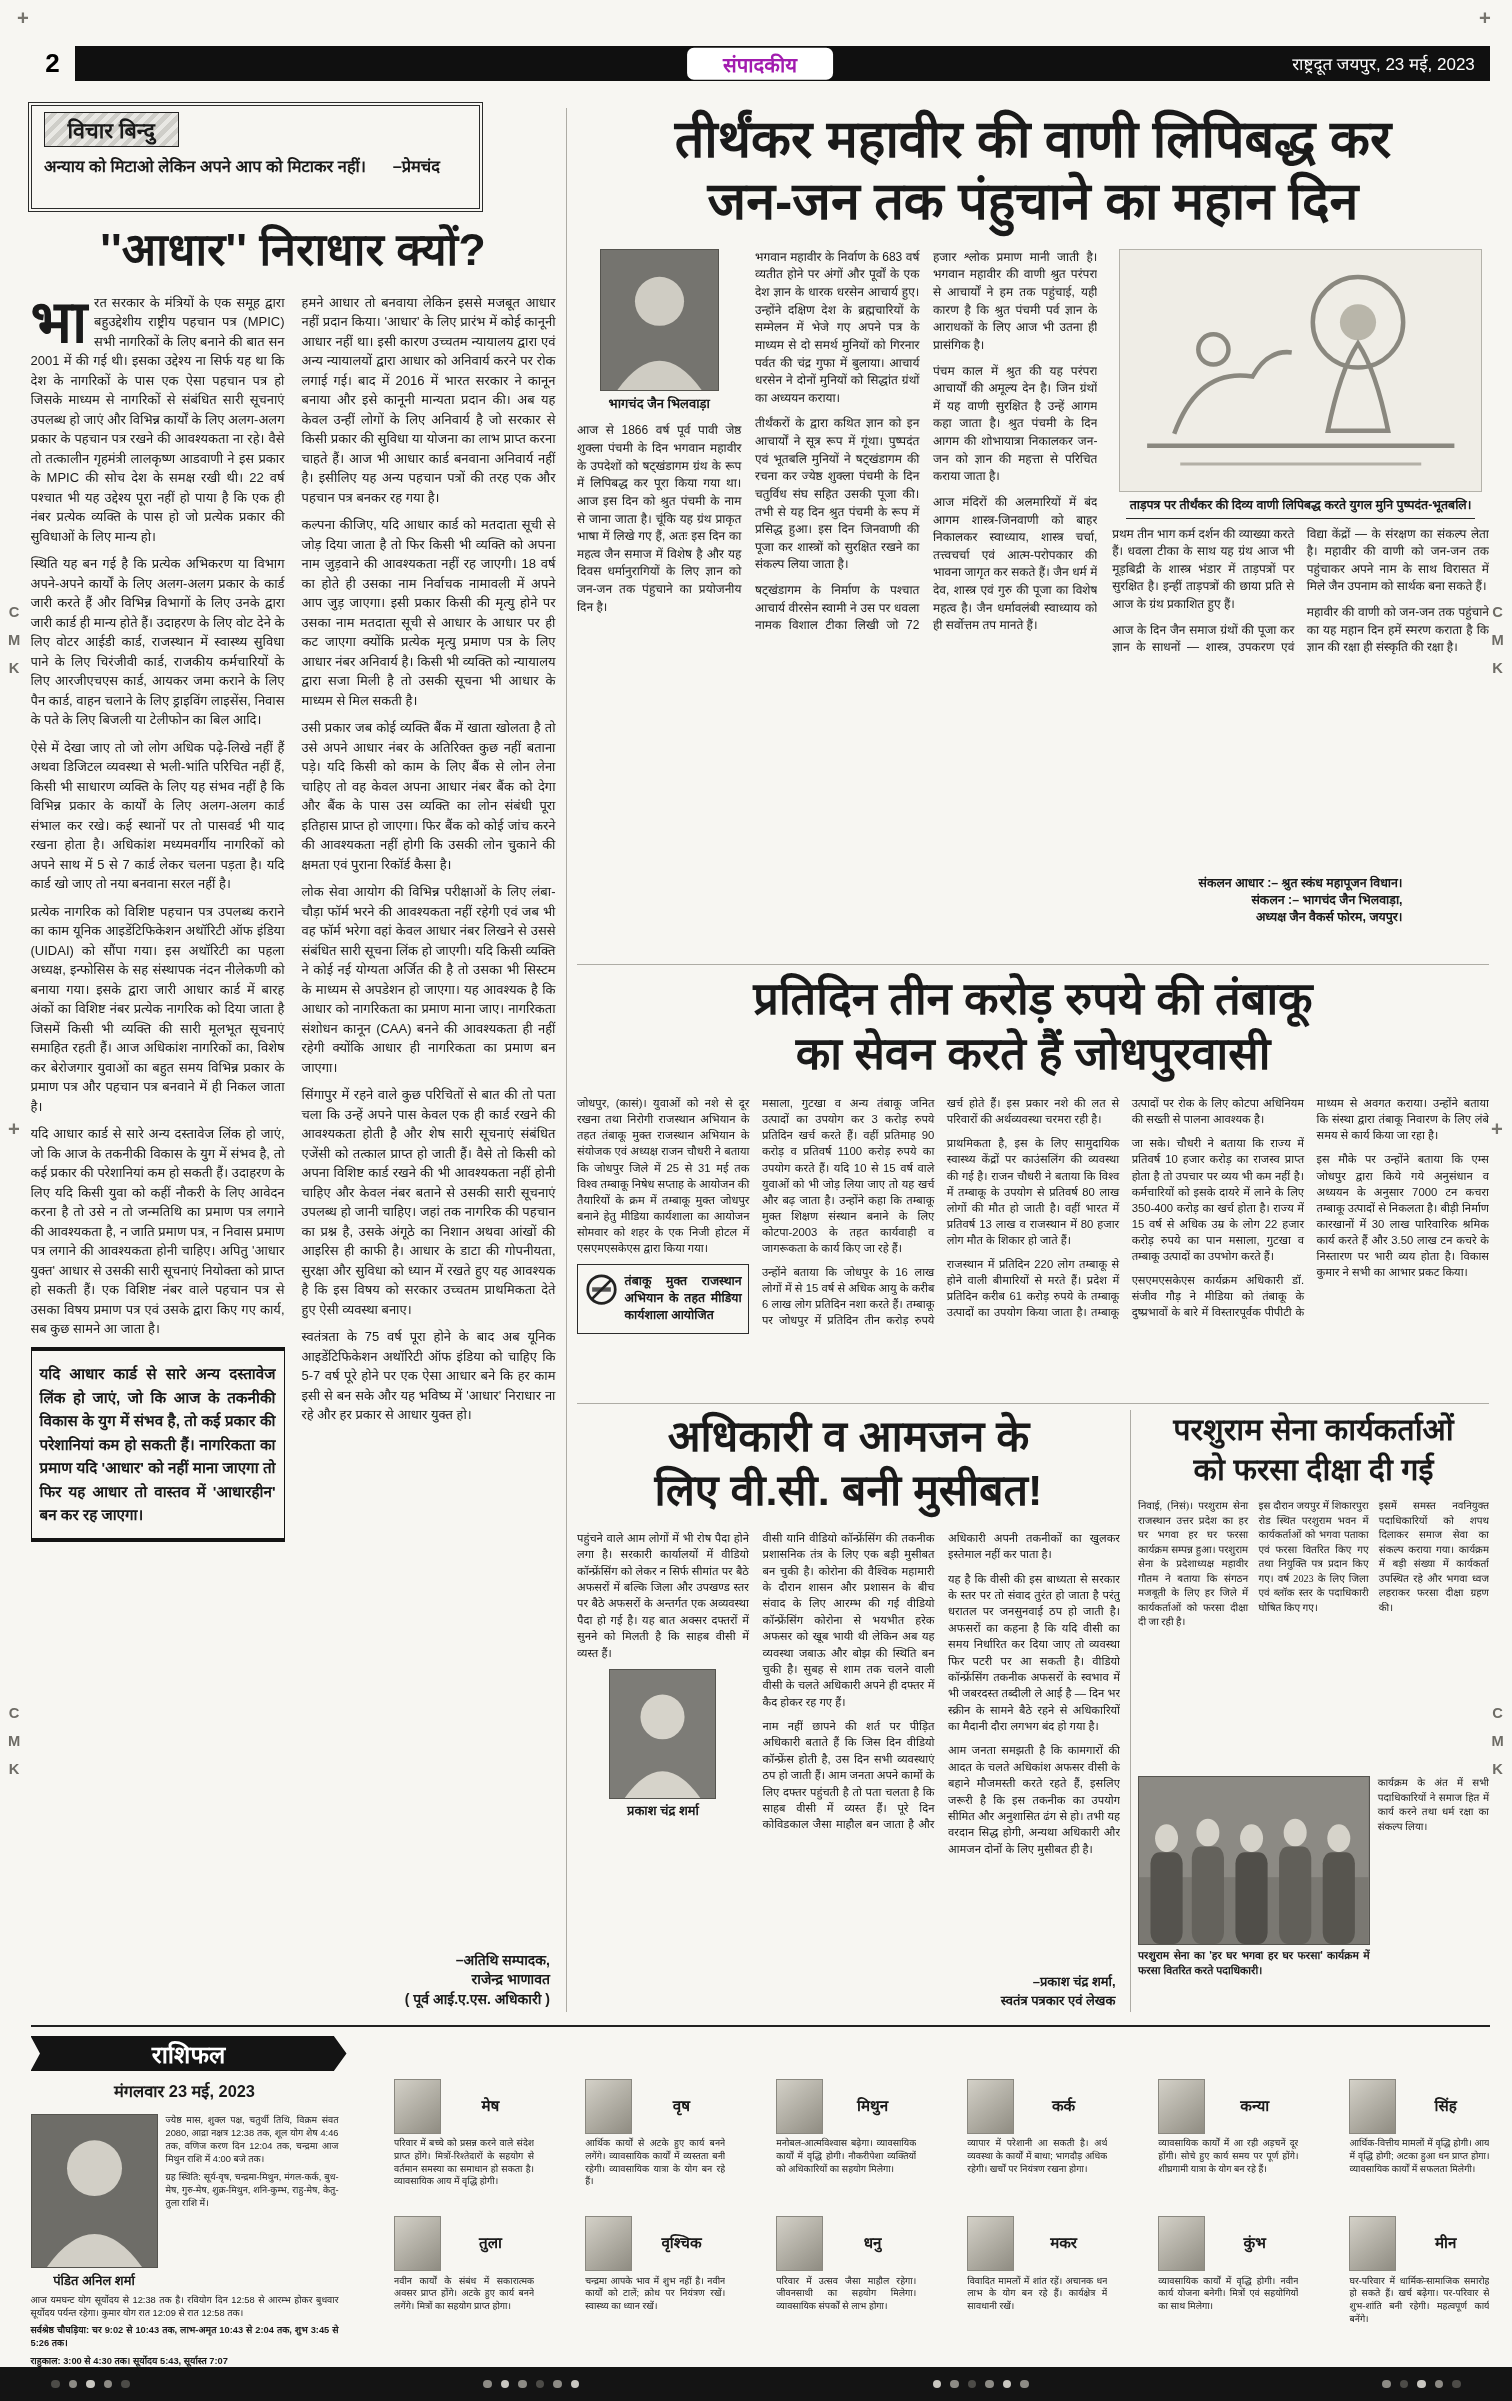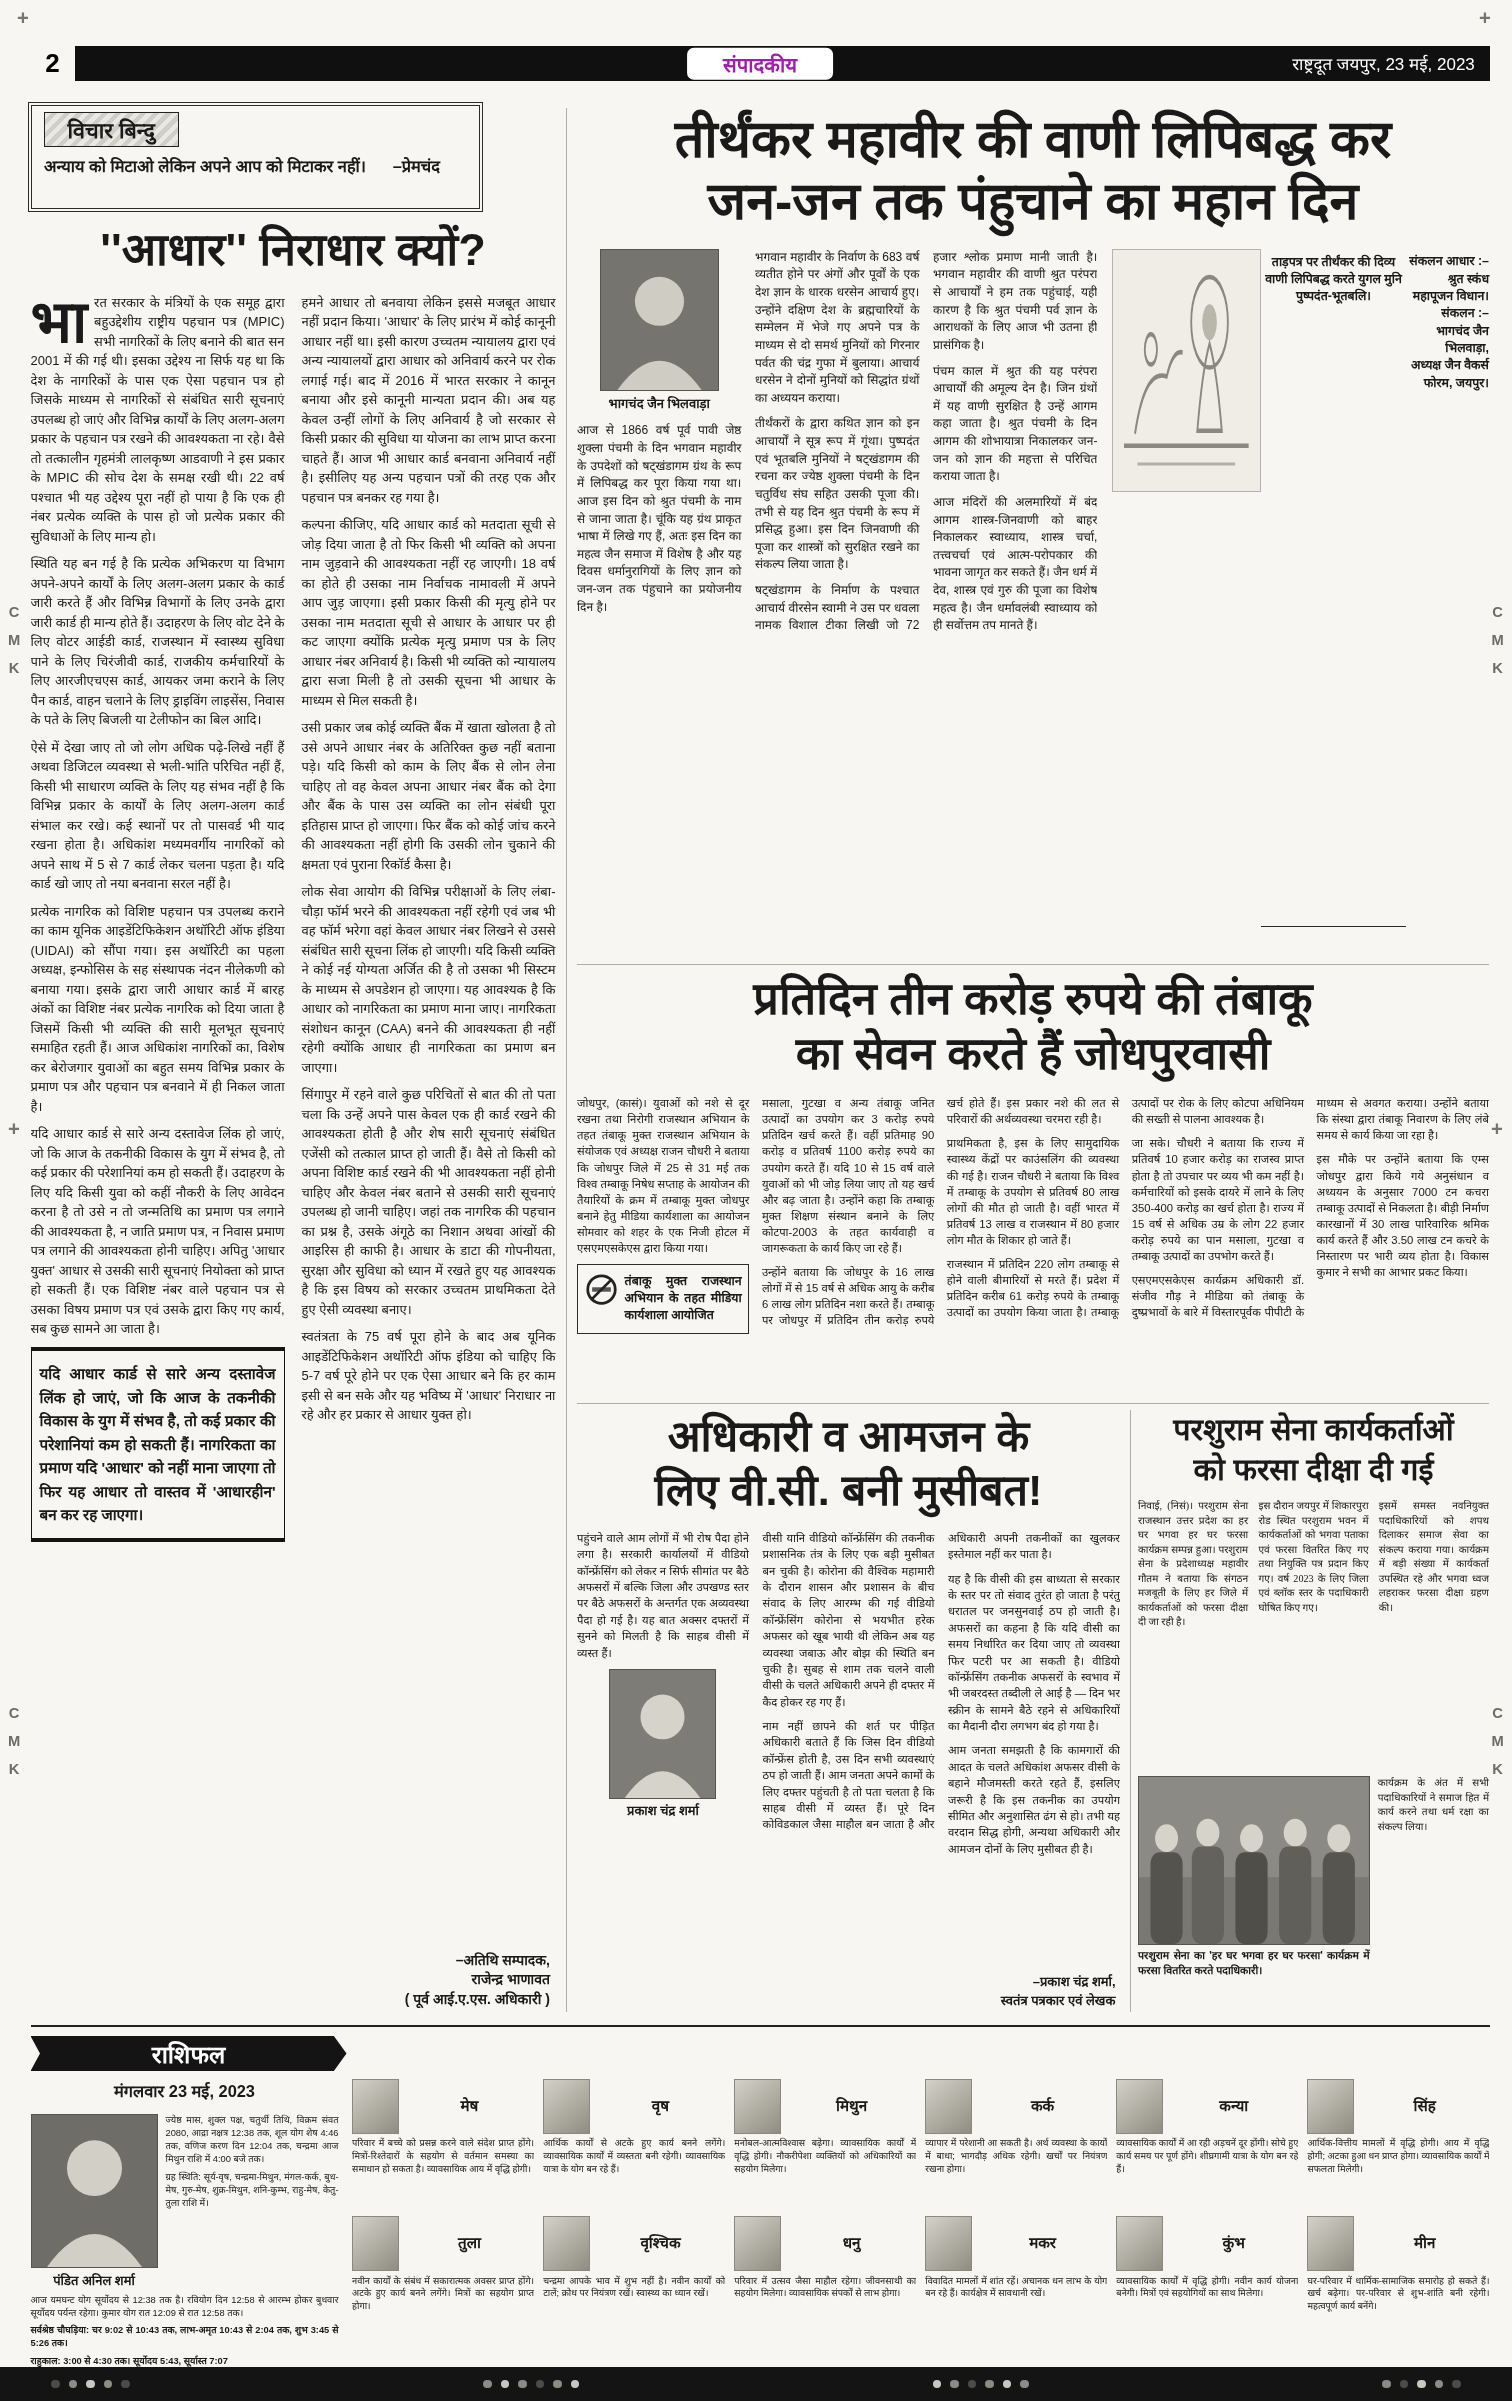--- a/index.html
+++ b/index.html
@@ -44,21 +44,21 @@
   .pullquote{break-inside:avoid;font-size:15.2px;font-weight:bold;line-height:1.55;padding:11.3px 8px;margin:5.6px 0 11.3px;
              border-top:4px solid #141414;border-bottom:4px solid #141414;border-left:1.7px solid #141414;border-right:1.7px solid #141414;}
   .aadhaar-byline{position:absolute;right:5.6px;bottom:3.4px;text-align:right;font-weight:bold;font-size:14px;line-height:1.4;}
 
   
   .mahavir{position:absolute;left:577px;top:108px;width:912px;height:848px;}
   .big-headline{margin:0;font-size:52px;font-weight:800;text-align:center;line-height:1.2;}
   .mahavir-body{display:flex;gap:14.7px;margin-top:16px;height:678px;}
   .mahavir-left{width:58%;column-count:3;column-gap:13.6px;font-size:12px;line-height:1.47;text-align:justify;overflow:hidden;}
   .author-photo{width:119px;height:142px;margin:0 auto;}
-  .mahavir-right{width:42%;display:flex;}
+  .mahavir-right{width:42%;display:flex;flex-direction:column;align-items:center;}
   .illus{height:243px;background:#efede6;border:0.6px solid #b4b2aa;}
   .illus svg{display:block;width:100%;height:100%;}
   .illus-caption{font-size:12.4px;font-weight:bold;text-align:center;padding:4.5px 3.4px;border-bottom:1.7px solid #2a2a2a;}
   .mahavir-right-text{flex:1;column-count:2;column-gap:12.4px;font-size:12px;line-height:1.47;text-align:justify;margin-top:6.8px;overflow:hidden;}
   .mahavir-credit{font-weight:bold;font-size:12.4px;text-align:right;line-height:1.4;padding-top:4.5px;}
 
   
   .tobacco{position:absolute;left:577px;top:972px;width:912px;height:425px;}
   .tobacco-headline{margin:0;font-size:45px;font-weight:800;text-align:center;line-height:1.22;}
   .tobacco-body{column-count:5;column-gap:12.4px;font-size:11.3px;line-height:1.42;text-align:justify;margin-top:13.6px;height:285px;overflow:hidden;}
@@ -93,21 +93,21 @@
   .rashi-left{width:308px;flex:none;}
   .rashi-date{font-weight:bold;font-size:16.4px;text-align:center;margin-bottom:12px;}
   .rashi-left-flex{display:flex;gap:8px;}
   .astro-card{width:127px;flex:none;}
   .astro-photo{width:127px;height:154px;}
   .panchang{flex:1;font-size:9.3px;line-height:1.4;text-align:justify;}
   .panchang p,.panchang2 p{margin:0 0 4.5px;}
   .panchang2{font-size:9.3px;line-height:1.4;text-align:justify;margin-top:3.4px;}
   .pbold{font-weight:bold;}
   .rashi-grid{flex:1;display:grid;grid-template-columns:repeat(6,1fr);grid-auto-rows:1fr;gap:5.6px 9px;}
-  .sign-cell{font-size:9.3px;line-height:1.36;text-align:justify;overflow:hidden;}
+  .sign-cell{font-size:9.3px;line-height:1.36;text-align:justify;overflow:hidden;margin-left:42px;}
   .sign-head{display:flex;gap:5.6px;align-items:center;margin-bottom:3.4px;}
   .sign-thumb{width:47px;height:55px;flex:none;border:0.6px solid #8a8880;
               background:linear-gradient(140deg,#d4d1c8 0%,#aba89e 60%,#8f8c82 100%);}
   .sign-name{flex:1;text-align:center;font-weight:bold;font-size:15.2px;}
 
   
   .bottombar{position:absolute;left:0;top:2367px;width:1512px;height:34px;background:#141414;
              display:flex;align-items:center;justify-content:space-between;padding:0 51px;}
   .dots{display:flex;gap:9px;}
   .dot{width:8.5px;height:8.5px;border-radius:50%;background:#8d8b85;}

